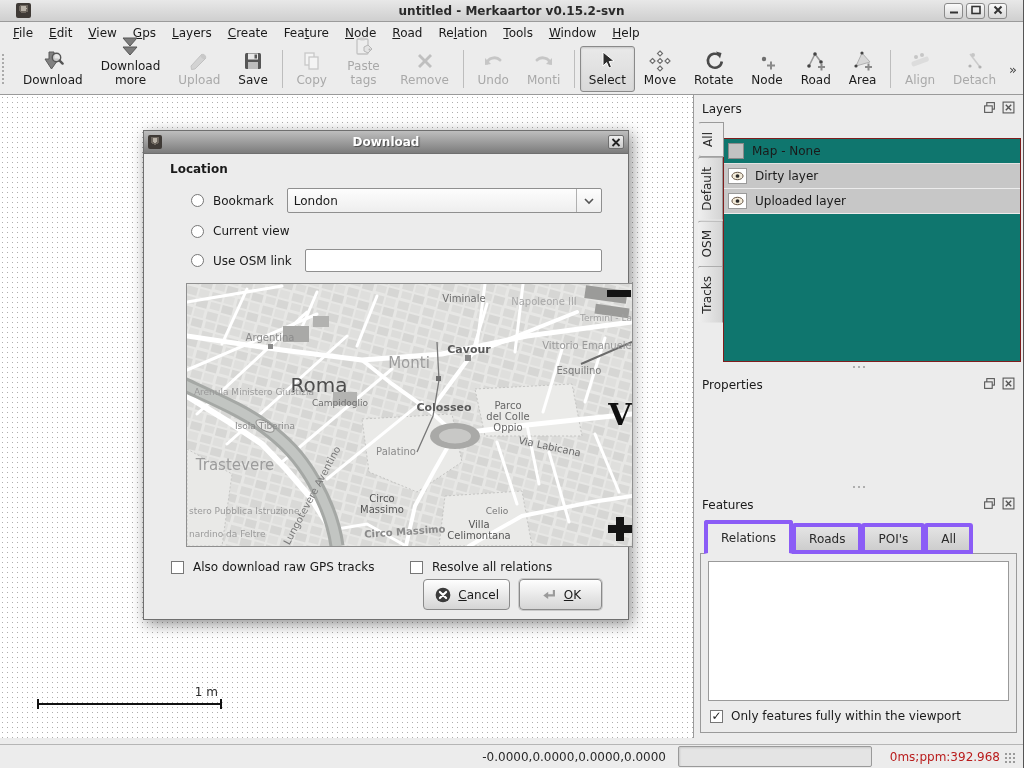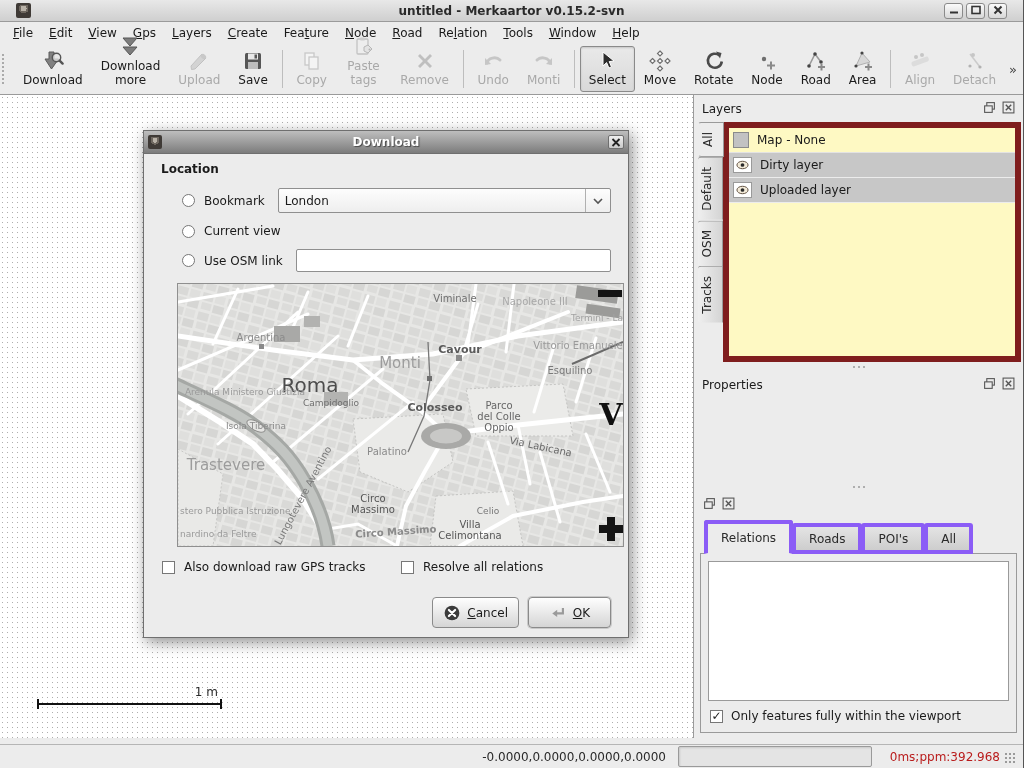--- a/index.html
+++ b/index.html
@@ -40,21 +40,21 @@
   .dock-head{display:flex;align-items:center;height:22px;padding:3px 8px 0;}
   .dock-title{flex:1;}
   .dock-icons{display:flex;gap:5px;}
   .dock-icons .dbtn{width:14px;height:14px;padding:0;border:none;background:none;display:flex;align-items:center;justify-content:center;}
   .layers-body{display:flex;height:240px;margin:2px 2px 0 4px;}
   .vtabs{width:25px;display:flex;flex-direction:column;}
   .vtab{writing-mode:vertical-rl;transform:rotate(180deg);text-align:center;padding:9px 2px;border:1px solid #9a9a9a;border-right:none;border-radius:0 3px 3px 0;background:linear-gradient(to left,#efefef,#d4d4d4);color:#2a2a2a;margin-bottom:0;}
   .vtab.active{background:#ececec;border-right:1px solid #ececec;margin-right:-1px;font-weight:normal;}
   .vtab + .vtab{border-top:none;}
   .vtabs .spacer{flex:1;}
-  .layer-list{flex:1;border:6px solid #7f1d1d;background:#fef9c3;overflow:hidden;}
+  .layer-list{flex:1;border:1px solid #7f1d1d;background:#0f766e;overflow:hidden;margin-top:16px;}
   .layer-row{height:24px;display:flex;align-items:center;gap:8px;padding:0 4px;border-bottom:1px solid #e3e3e3;}
   .layer-row.sel{background:#c7c7c7;border-bottom:1px solid #ececec;}
   .swatch{width:14px;height:14px;background:#c2c2c2;border:1px solid #8a8a8a;flex:0 0 auto;}
   .eyebox{width:17px;height:14px;background:#fff;border:1px solid #9a9a9a;display:flex;align-items:center;justify-content:center;flex:0 0 auto;}
   .hsplit{height:9px;display:flex;align-items:center;justify-content:center;gap:3px;}
   .hsplit i{width:2px;height:2px;background:#9a9a9a;border-radius:50%;}
   .props-body{height:86px;}
   .features-wrap{margin:4px 6px 0 6px;flex:1;display:flex;flex-direction:column;}
   .ftabs{display:flex;margin-left:4px;position:relative;z-index:2;}
   .ftab{padding:5px 13px 4px;border:4px solid #8b5cf6;border-radius:3px 3px 0 0;background:linear-gradient(#e4e4e4,#cdcdcd);margin-right:-1px;margin-top:3px;color:#2a2a2a;}
@@ -72,34 +72,34 @@
   .sb-progress{width:192px;height:19px;border:1px solid #9a9a9a;border-radius:2px;background:#e4e4e4;box-shadow:inset 1px 1px 2px rgba(0,0,0,.12);}
   .sb-right{width:118px;text-align:right;padding:0 4px 0 10px;color:#b91c1c;}
   .sb-grip{width:13px;height:13px;background:radial-gradient(#9a9a9a 1px, transparent 1px);background-size:4px 4px;align-self:flex-end;margin-bottom:3px;}
   
   .dialog{position:absolute;left:143px;top:130px;width:484px;background:#ececec;border:1px solid #6f6f6f;box-shadow:3px 4px 14px rgba(0,0,0,.45);z-index:10;}
   .dlg-title{height:22px;background:linear-gradient(#bebebe,#7c7c7c);position:relative;display:flex;align-items:center;padding:0 4px;border-bottom:1px solid #6f6f6f;}
   .dlg-icon{width:14px;height:14px;background:#3f3a36;border-radius:2px;position:relative;}
   .dlg-icon::after{content:"";position:absolute;left:3px;top:2px;width:8px;height:9px;background:radial-gradient(circle at 50% 35%, #b9b2a8 0 2.5px, #6e675f 2.5px 4.5px, transparent 4.5px);}
   .dlg-title-text{position:absolute;left:0;right:0;text-align:center;font-weight:bold;color:#fff;text-shadow:1px 1px 1px #4a4a4a;}
   .dlg-close{margin-left:auto;width:16px;height:14px;border:1px solid #6f6f6f;border-radius:2px;background:linear-gradient(#efefef,#c9c9c9);display:flex;align-items:center;justify-content:center;padding:0;z-index:2;}
-  .dlg-body{padding:7px 17px 9px;}
+  .dlg-body{padding:7px 26px 9px;}
   .loc-label{font-weight:bold;margin:1px 0 12px;}
   .opt-row{display:flex;align-items:center;margin:0 0 11px 21px;}
   .opt-row .olabel{margin-left:9px;white-space:nowrap;}
   .olabel.framed{border:1px solid #8a8a8a;background:#e4e4e4;padding:1px 5px;margin-left:5px;}
   .combo{flex:1;height:23px;margin-left:13px;border:1px solid #8f8f8f;border-radius:2px;background:linear-gradient(#fdfdfd,#eeeeee);display:flex;align-items:center;}
   .combo-text{flex:1;padding:0 6px;}
   .combo-arrow{width:24px;align-self:stretch;border-left:1px solid #b0b0b0;display:flex;align-items:center;justify-content:center;}
   .osm-input{flex:1;height:21px;margin-left:13px;border:1px solid #8f8f8f;border-radius:2px;background:#fff;font-family:inherit;font-size:12px;padding:0 4px;}
   .map-wrap{margin:1px 0 13px 16px;width:445px;height:262px;border:1px solid #8f8f8f;position:relative;background:#e9e9e7;overflow:hidden;}
   .map-wrap svg{position:absolute;left:0;top:0;}
   .map-zoom{position:absolute;width:26px;height:24px;right:0;}
   .map-zoom.out{top:0;} .map-zoom.in{bottom:0;}
-  .dlg-checks{display:flex;margin:0 0 23px 1px;}
+  .dlg-checks{display:flex;margin:0 0 5px 1px;}
   .chk{display:flex;align-items:center;gap:9px;}
   .chk:first-child{width:239px;}
   .dlg-buttons{display:flex;justify-content:flex-end;gap:9px;}
   .dlg-btn{height:31px;min-width:83px;display:flex;align-items:center;justify-content:center;gap:6px;border:1px solid #8a8a8a;border-radius:4px;background:linear-gradient(#fefefe,#d5d5d5);font-family:inherit;font-size:12px;color:#1a1a1a;padding:0 10px;}
   .dlg-btn.default{box-shadow:0 0 0 1px #c9c9c9;}
   .dlg-btn .bicon svg{width:18px;height:18px;display:block;}
 </style>
 </head>
 <body>
 
@@ -405,20 +405,21 @@
       </span>
     </div>
     <div class="props-body"></div>
     <div class="hsplit">
         <i></i>
         <i></i>
         <i></i>
       </div>
 
     <div class="dock-head">
+      <span class="dock-title">Features</span>
       <span class="dock-icons">
         <button class="dbtn">
             <span><svg width="13" height="13" viewBox="0 0 12 12">
                 <rect x="3.5" y="1.5" width="7" height="6" fill="none" stroke="#555"></rect>
                 <rect x="1.5" y="4.5" width="7" height="6" fill="#ececec" stroke="#555"></rect>
               </svg></span>
           </button>
         <button class="dbtn">
             <span><svg width="13" height="13" viewBox="0 0 12 12">
                 <rect x="1" y="1" width="10" height="10" fill="none" stroke="#555"></rect>

